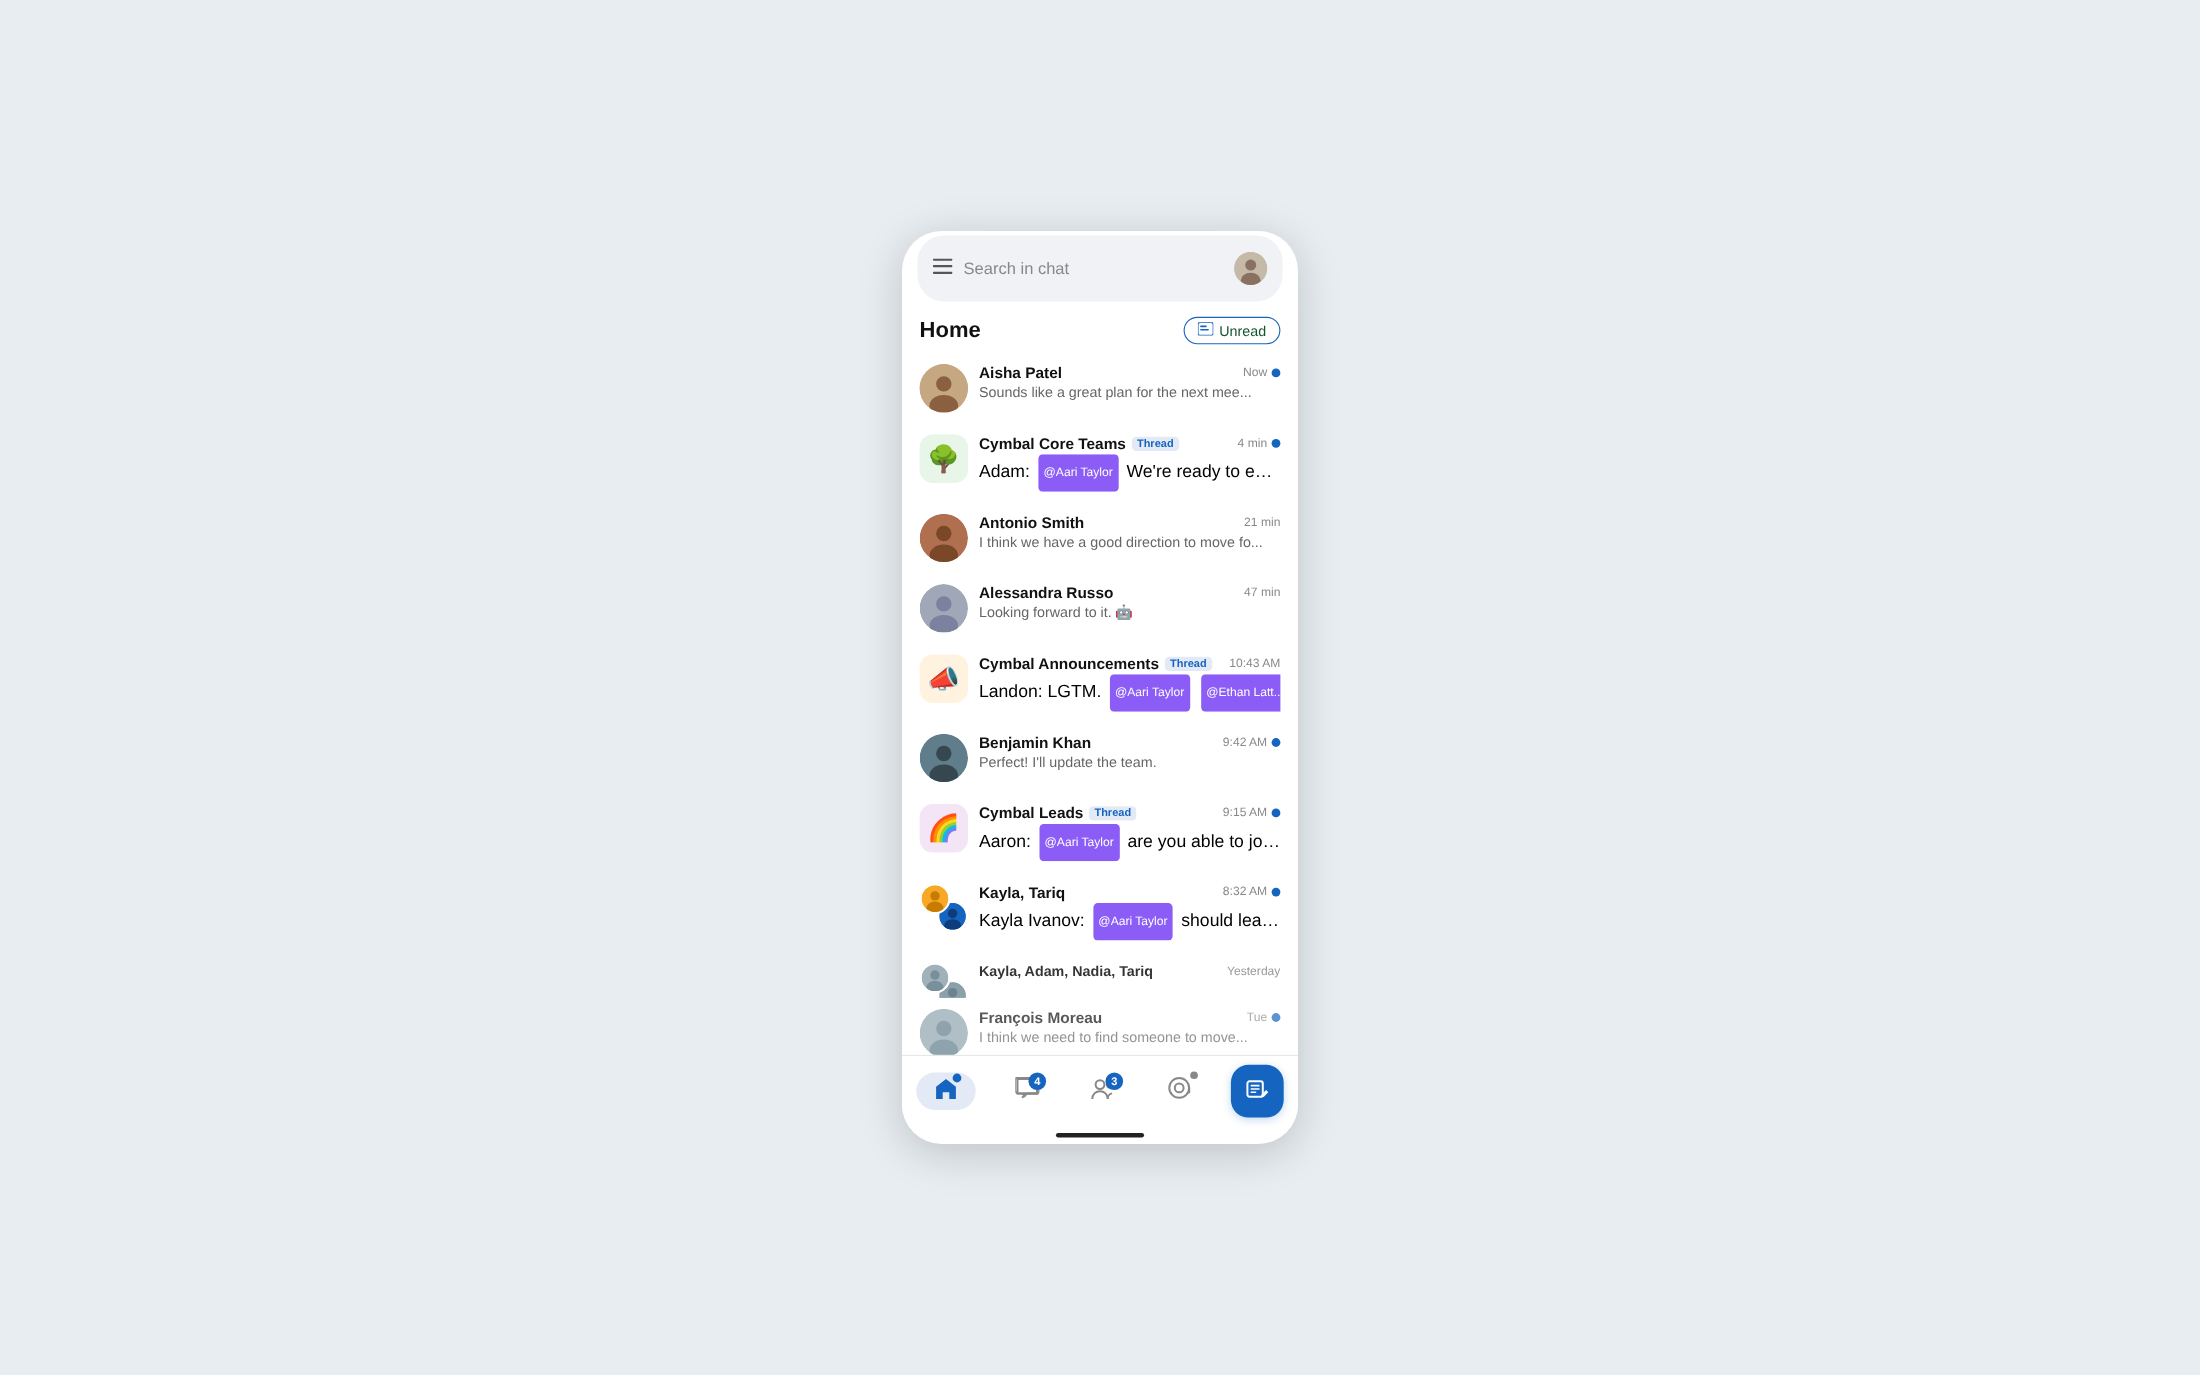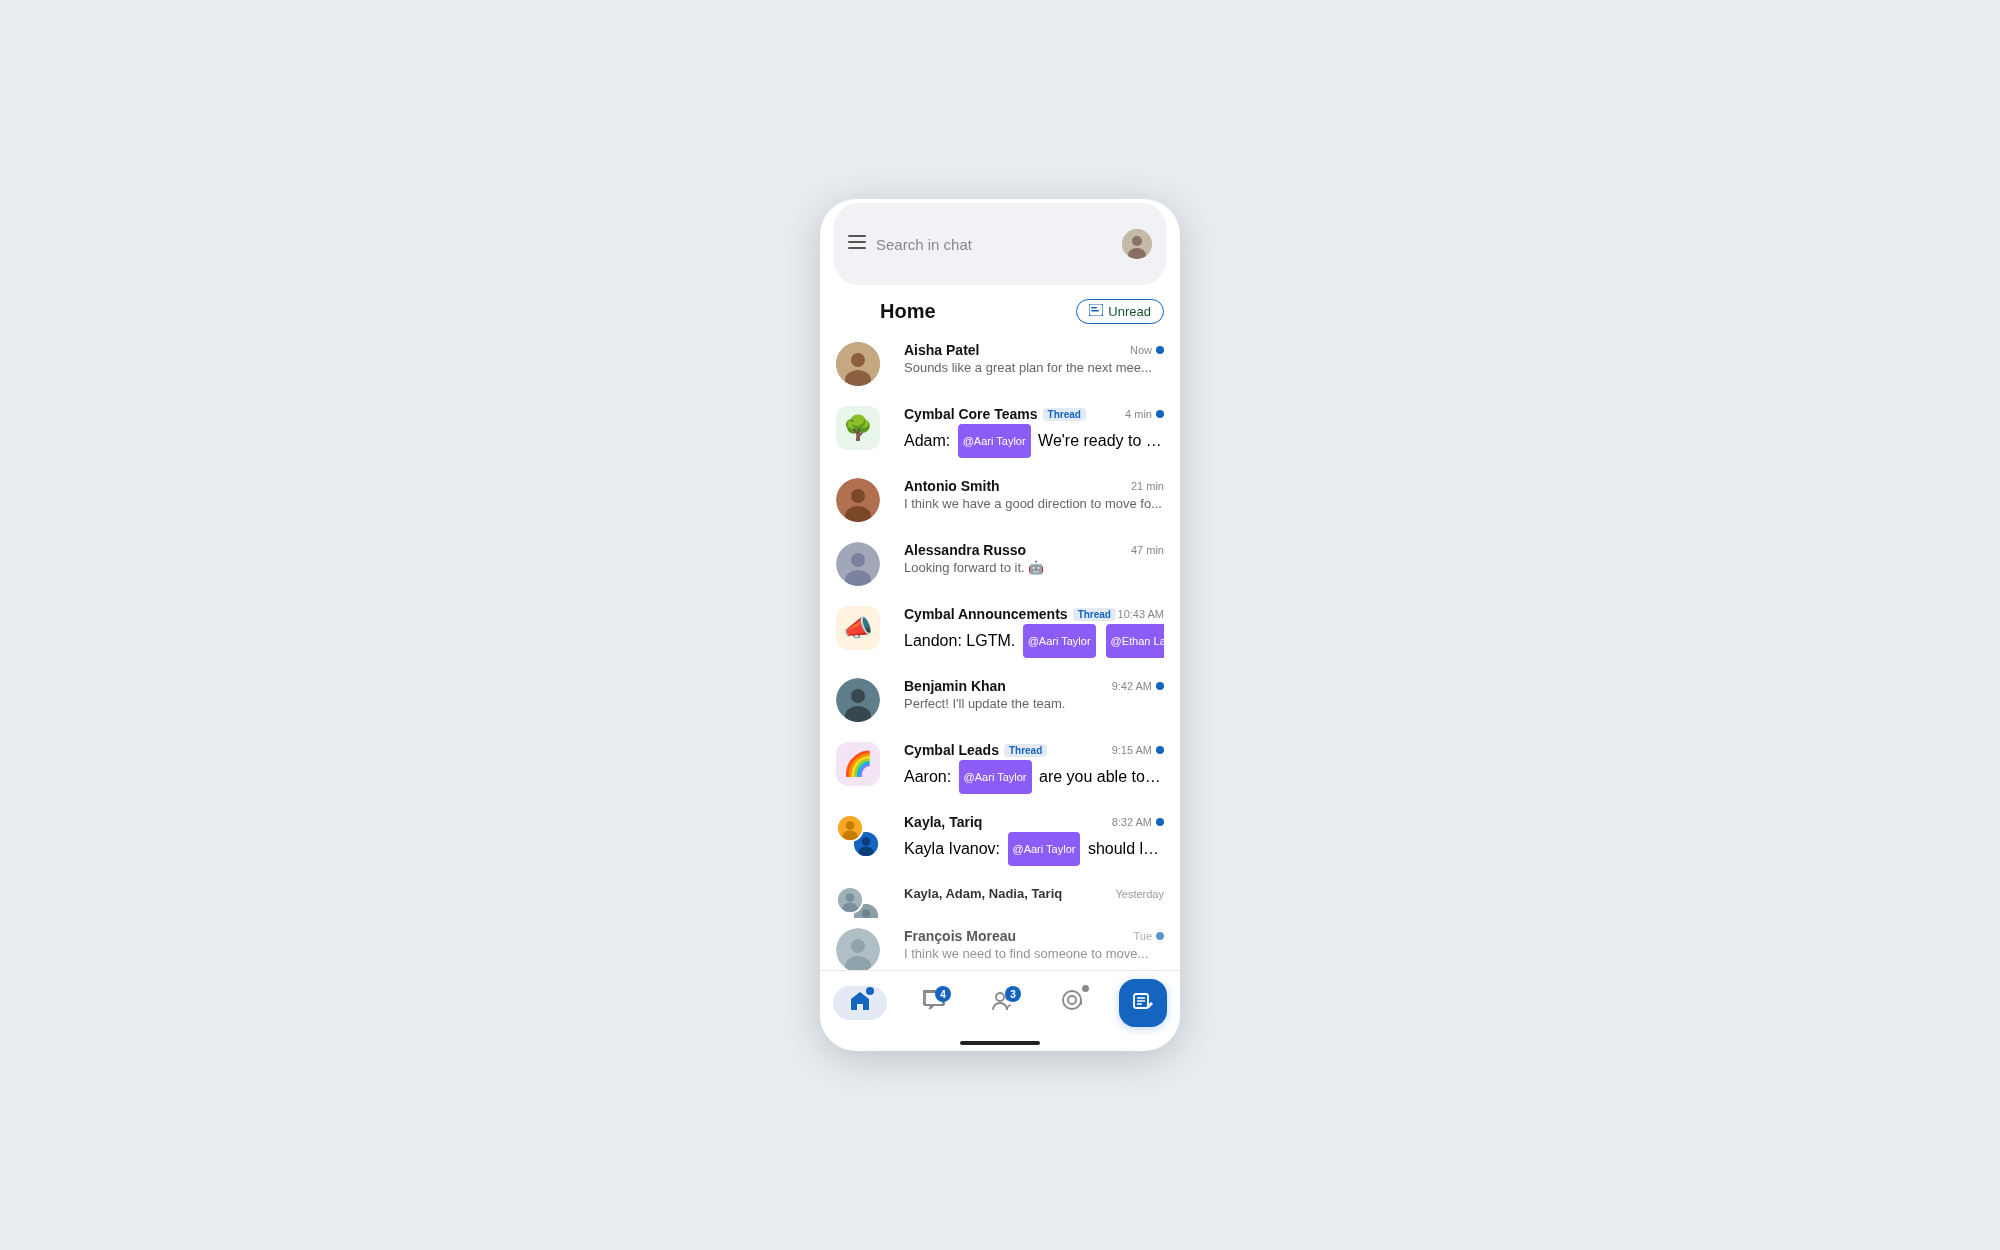--- a/index.html
+++ b/index.html
@@ -44,21 +44,21 @@
       display: flex;
       align-items: center;
       gap: 4px;
     }
     .search-bar {
       margin: 4px 14px 8px 14px;
       background: #f0f2f5;
       border-radius: 24px;
       display: flex;
       align-items: center;
-      padding: 26px 14px;
+      padding: 15px 14px;
       gap: 10px;
     }
     .hamburger-icon {
       color: #555;
       font-size: 16px;
     }
     .search-placeholder {
       flex: 1;
       font-size: 15px;
       color: #888;
@@ -75,21 +75,20 @@
       font-size: 13px;
       color: #fff;
       font-weight: 600;
     }
 
     .home-header {
       display: flex;
       justify-content: space-between;
       align-items: center;
       padding: 6px 16px 8px 16px;
-      margin-left: 44px;
     }
     .home-title {
       font-size: 20px;
       font-weight: 700;
       color: #111;
     }
     .unread-btn {
       border: 1.5px solid #1565c0;
       border-radius: 16px;
       padding: 4px 12px;
@@ -109,21 +108,21 @@
     .chat-list {
       flex: 1;
       overflow-y: auto;
     }
     .chat-item {
       display: flex;
       align-items: flex-start;
       padding: 10px 16px;
       cursor: pointer;
       border-bottom: none;
-      gap: 24px;
+      gap: 10px;
     }
     .chat-avatar {
       width: 44px;
       height: 44px;
       border-radius: 50%;
       flex-shrink: 0;
       display: flex;
       align-items: center;
       justify-content: center;
       font-size: 15px;

